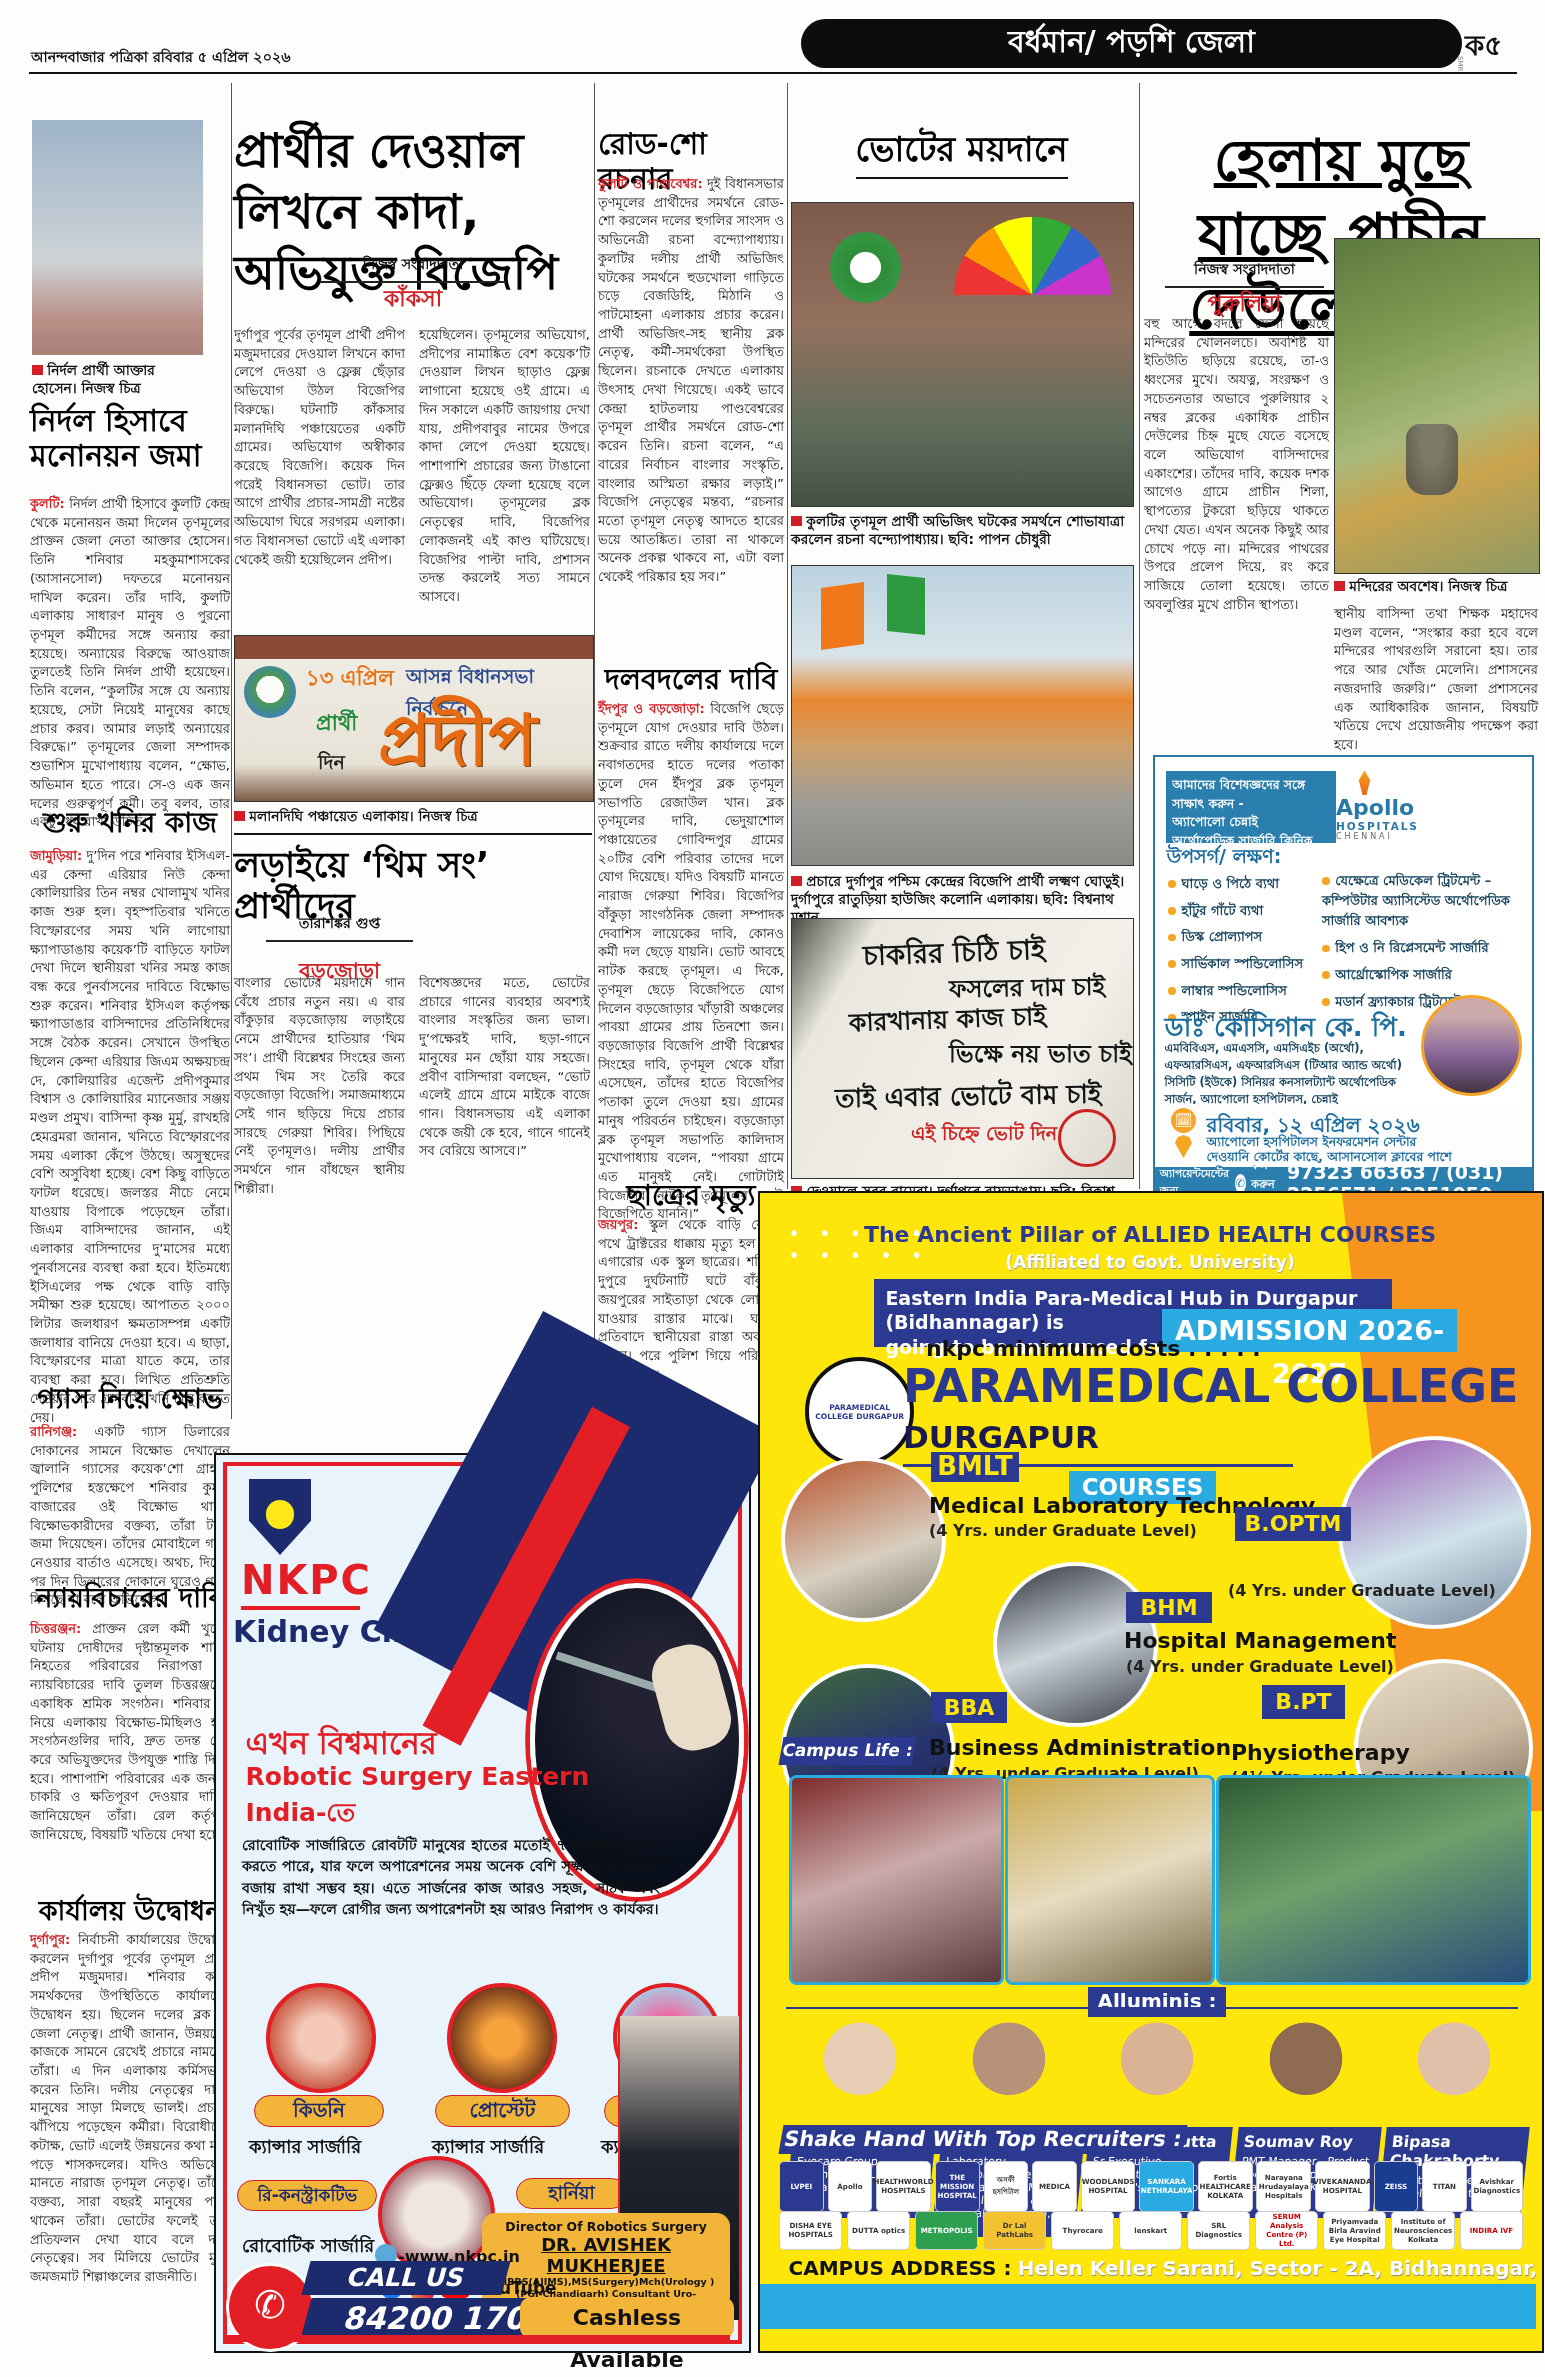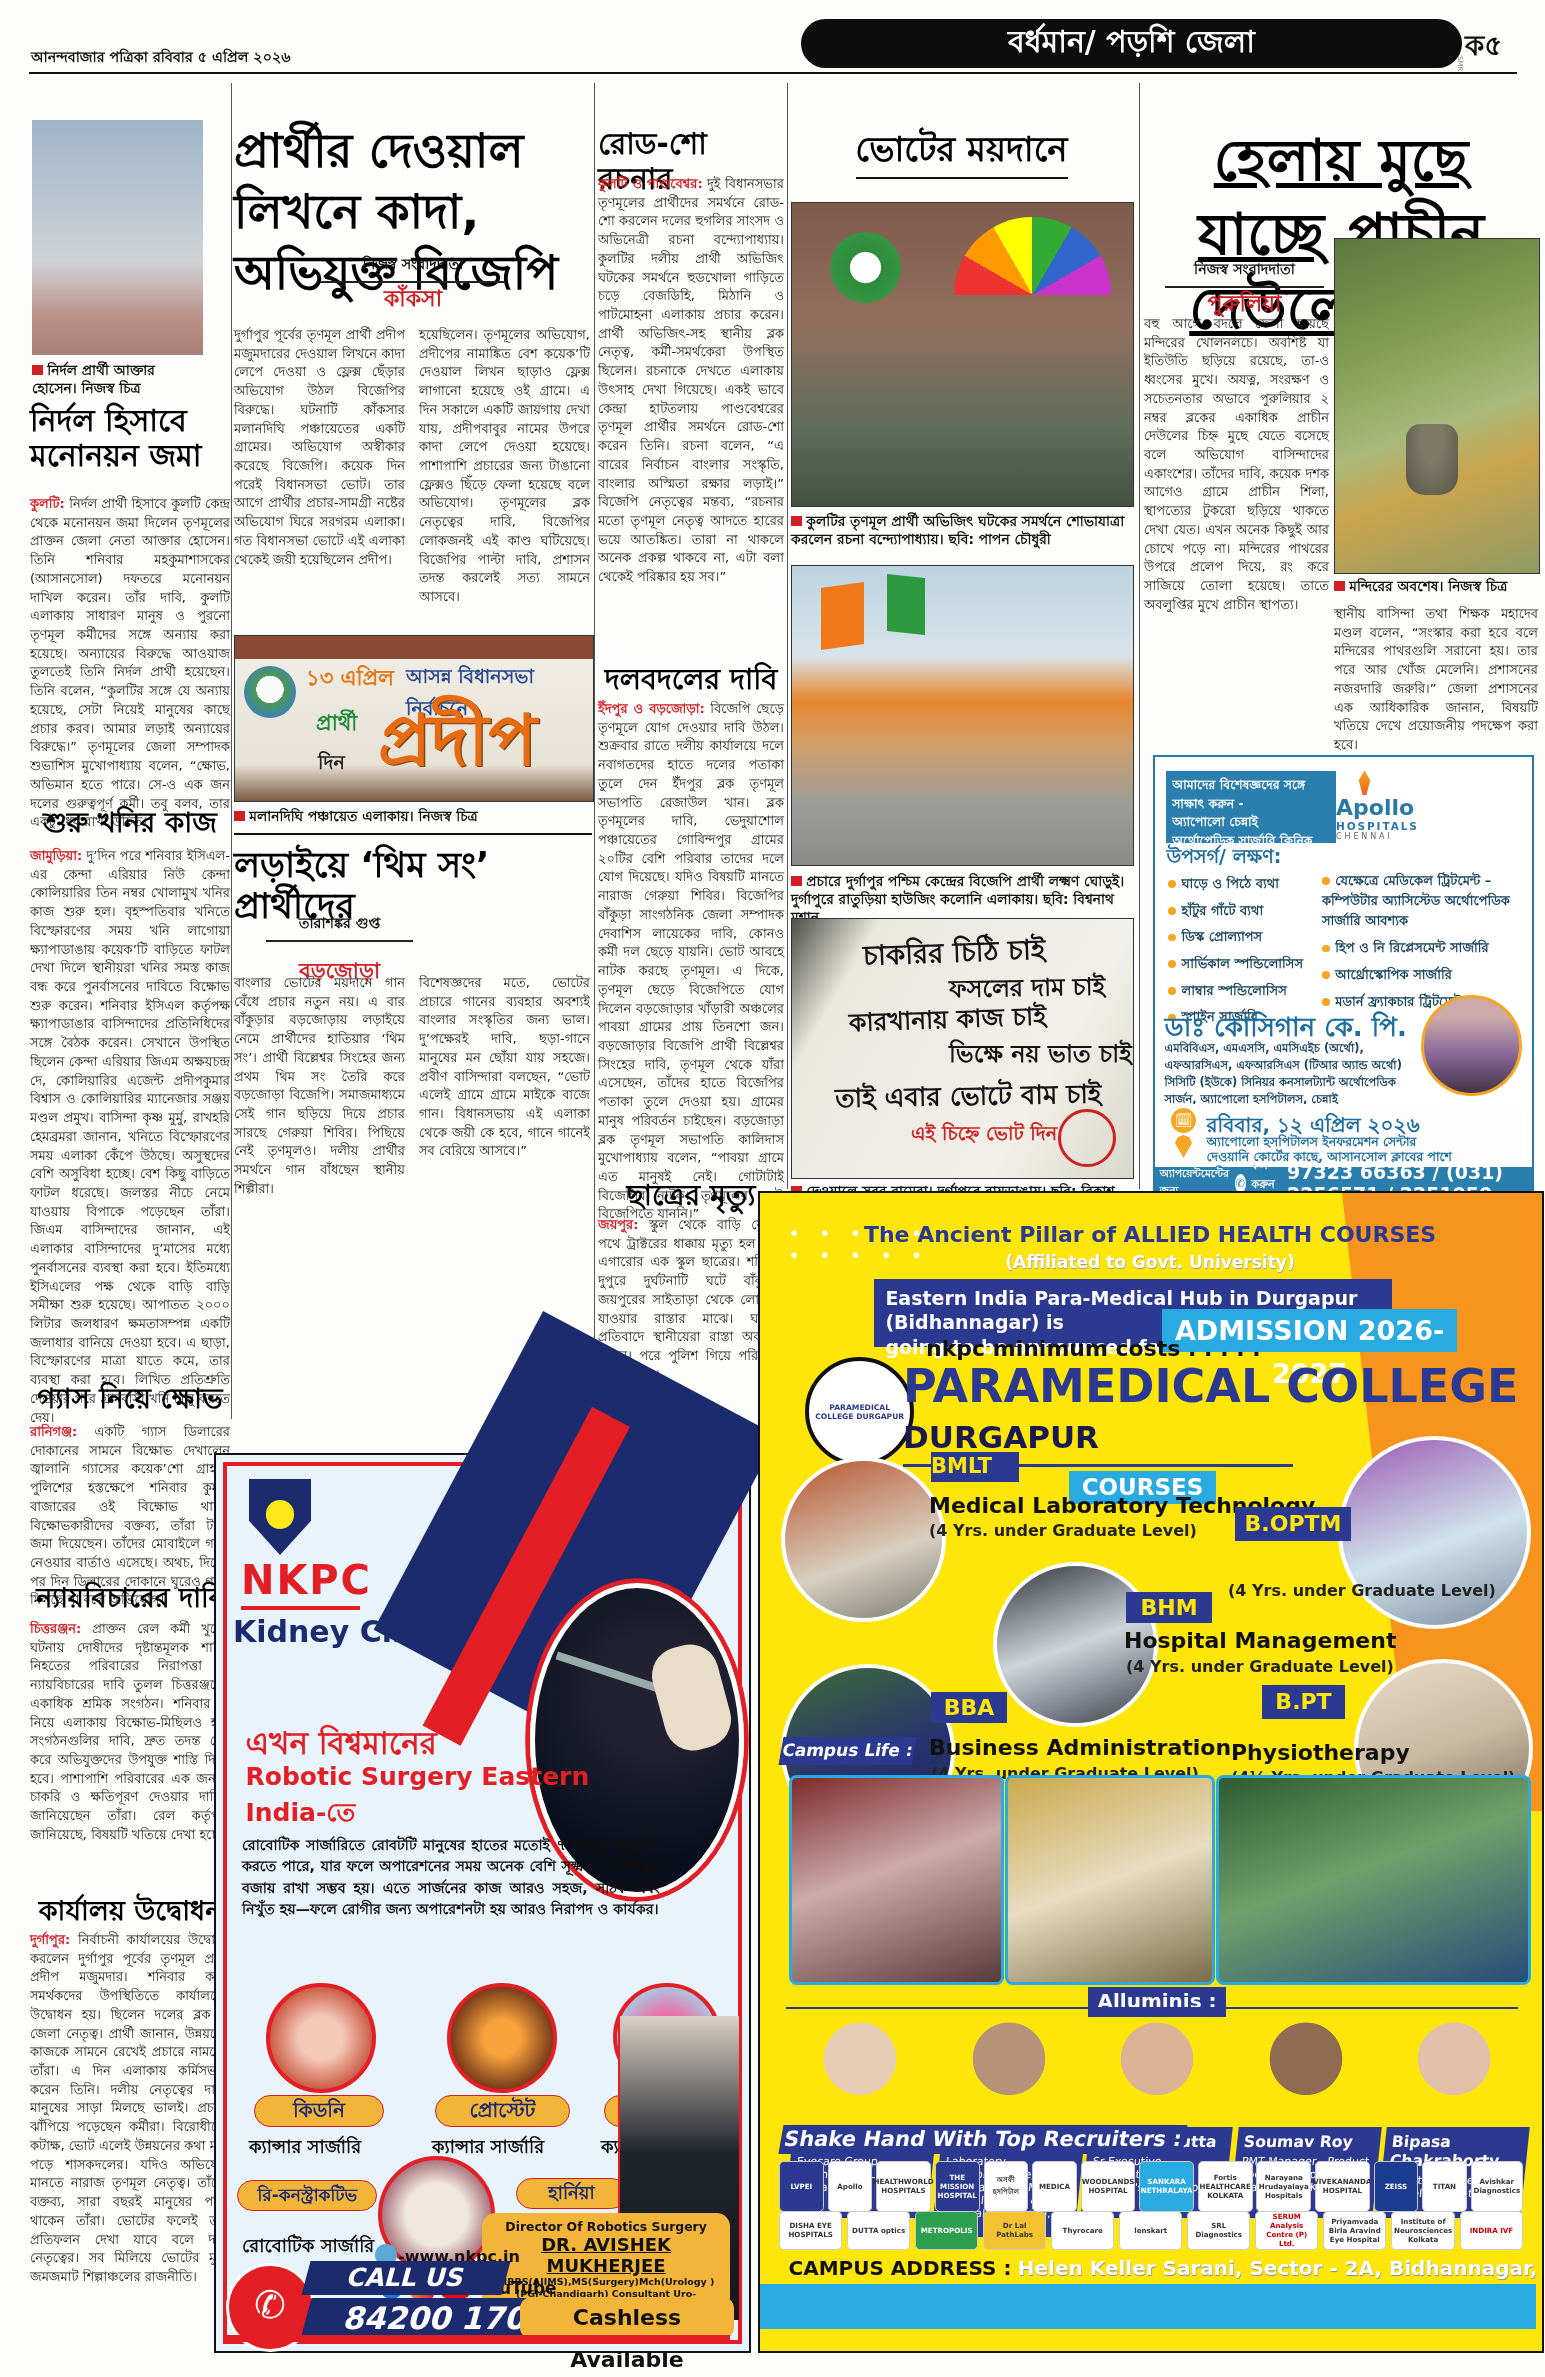--- a/index.html
+++ b/index.html
@@ -278,21 +278,21 @@
     <div style="position:absolute;left:402px;top:116px;width:295px;height:43px;background:#29abe2;color:#fff;font-weight:bold;font-size:27px;text-align:center;line-height:43px;">ADMISSION 2026-2027</div>
     <div style="position:absolute;left:166px;top:143px;font-size:22px;font-weight:bold;color:#111;">nkpc minimum costs . . . . .</div>
 
     <div style="position:absolute;left:45px;top:164px;width:90px;height:90px;border-radius:50%;background:#fff;border:4.8px solid #111;display:flex;align-items:center;justify-content:center;text-align:center;font-size:7.6px;font-weight:bold;color:#2b3990;padding:5.7px;">PARAMEDICAL COLLEGE DURGAPUR</div>
     <div style="position:absolute;left:143px;top:166px;font-size:46px;font-weight:bold;color:#2b3990;">PARAMEDICAL COLLEGE</div>
     <div style="position:absolute;left:143px;top:226px;font-size:31px;font-weight:bold;color:#1a1a4e;">DURGAPUR</div>
     <div style="position:absolute;left:143px;top:271px;width:390px;height:2.9px;background:#2b3990;"></div>
     <div style="position:absolute;left:309px;top:235px;width:147px;height:33px;background:#29abe2;color:#fff;font-size:23px;font-weight:bold;text-align:center;line-height:33px;transform:translateY(43px);">COURSES</div>
 
     <div style="position:absolute;left:21.4px;top:264px;width:157px;height:157px;border-radius:50%;background:linear-gradient(160deg,#b8552e 0%,#d8cfc0 60%,#7a7a6e 100%);border:4.8px solid #fff;"></div>
-    <div style="position:absolute;left:171px;top:259px;width:88px;height:29.5px;background:#2b3990;color:#ffe60a;font-size:21px;font-weight:bold;line-height:29.5px;">BMLT</div>
+    <div style="position:absolute;left:171px;top:259px;width:88px;height:29.5px;background:#2b3990;color:#ffe60a;font-size:26px;font-weight:bold;text-align:center;line-height:29.5px;">BMLT</div>
     <div style="position:absolute;left:169px;top:300px;font-size:22px;font-weight:bold;color:#111;">Medical Laboratory Technology</div>
     <div style="position:absolute;left:169px;top:328px;font-size:16px;font-weight:bold;color:#222;">(4 Yrs. under Graduate Level)</div>
 
     <div style="position:absolute;left:578px;top:243px;width:185px;height:185px;border-radius:50%;background:linear-gradient(160deg,#9b59b6 0%,#cfe3ea 55%,#7b8ba0 100%);border:4.8px solid #fff;"></div>
     <div style="position:absolute;left:475px;top:314px;width:116px;height:34px;background:#2b3990;color:#ffe60a;font-size:22px;font-weight:bold;text-align:center;line-height:34px;">B.OPTM</div>
     <div style="position:absolute;left:468px;top:388px;font-size:16px;font-weight:bold;color:#222;">(4 Yrs. under Graduate Level)</div>
 
     <div style="position:absolute;left:233px;top:369px;width:157px;height:157px;border-radius:50%;background:linear-gradient(160deg,#30343c 0%,#cdd4da 50%,#3b3f49 100%);border:4.8px solid #fff;"></div>
     <div style="position:absolute;left:366px;top:399px;width:86px;height:31px;background:#2b3990;color:#ffe60a;font-size:22px;font-weight:bold;text-align:center;line-height:31px;">BHM</div>
     <div style="position:absolute;left:364px;top:435px;font-size:22px;font-weight:bold;color:#111;">Hospital Management</div>

